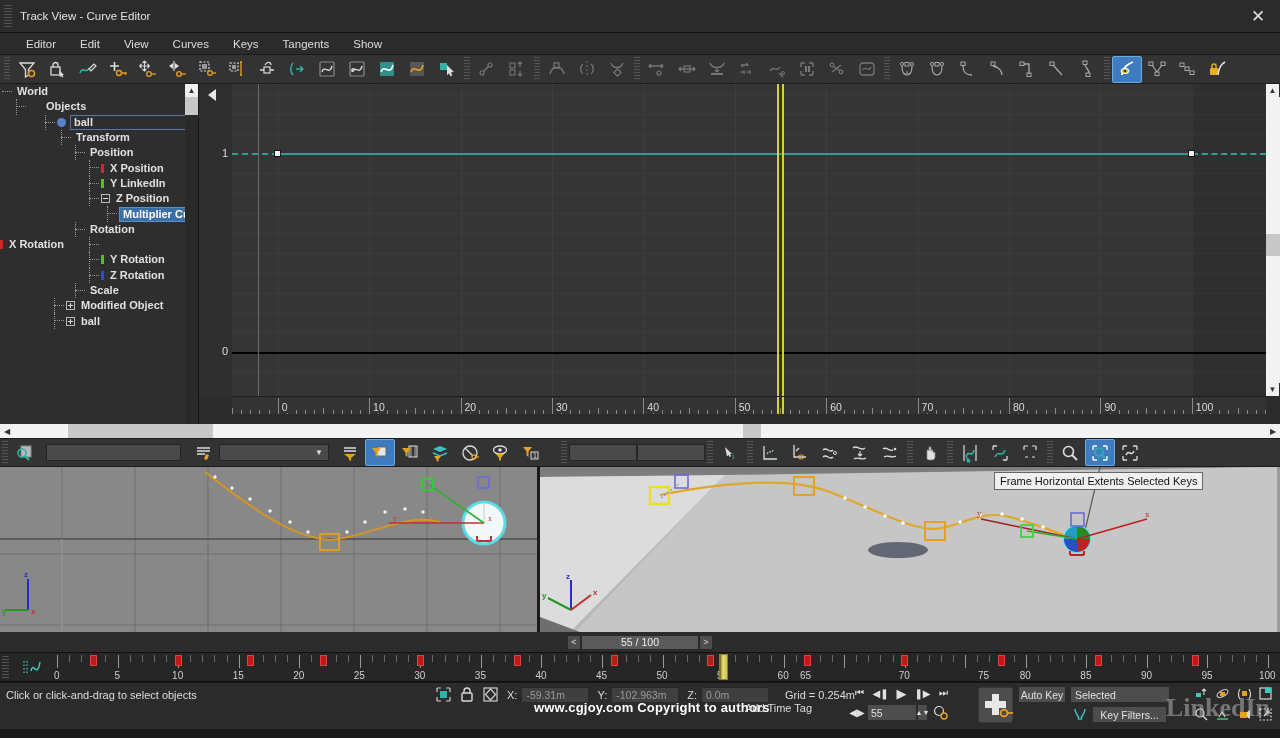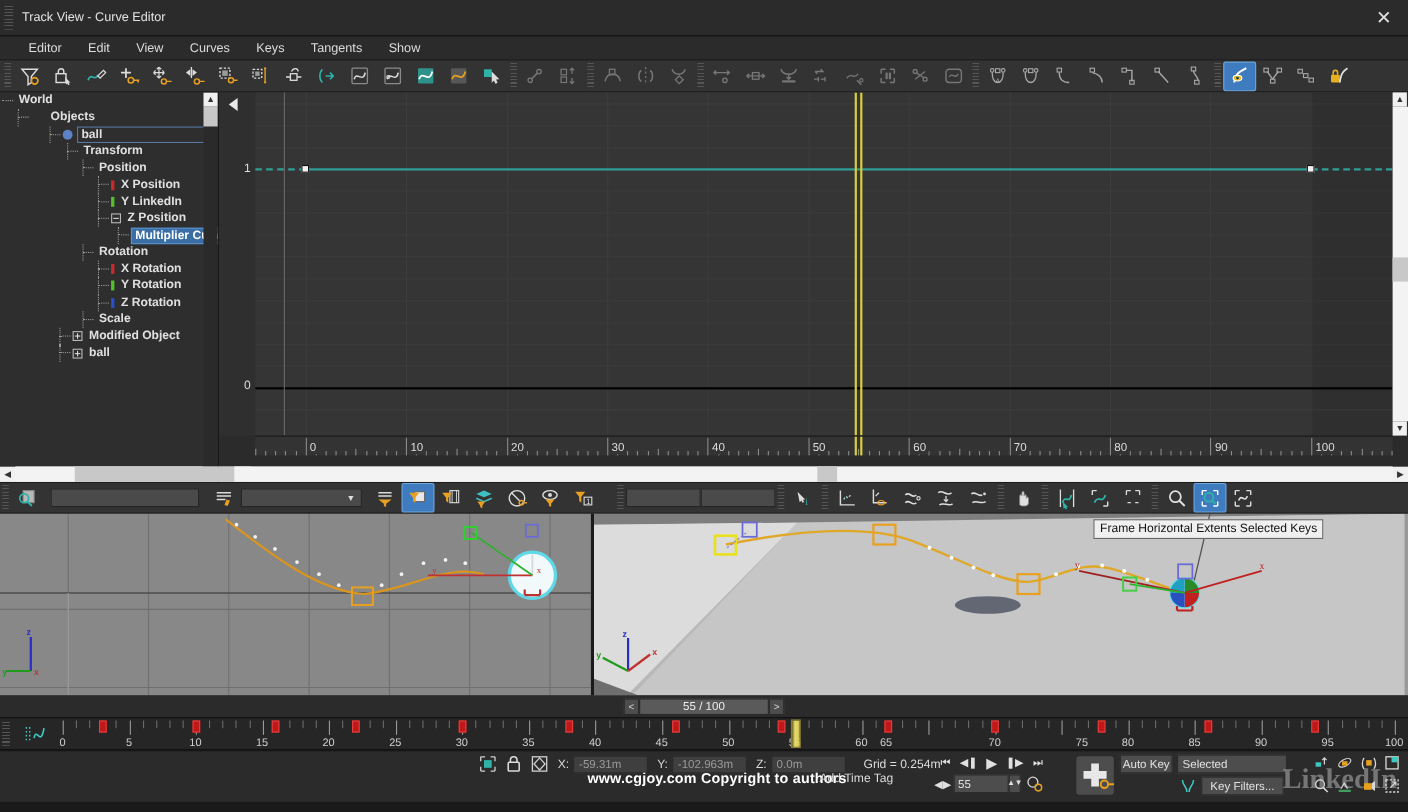--- a/index.html
+++ b/index.html
@@ -494,21 +494,21 @@
         <div class="tree-row" style="padding-left: 119px;">
           <span style="position: absolute; left: 107px; top: 7px; width: 10px; height: 1px; border-top: 1px dotted rgb(154, 154, 154);"></span>
           <span style="position: absolute; left: 107px; top: 0px; bottom: 0px; width: 1px; border-left: 1px dotted rgb(154, 154, 154);"></span>
           <span class="tree-label selected-blue">Multiplier Curve</span>
         </div>
         <div class="tree-row" style="padding-left: 87px;">
           <span style="position: absolute; left: 75px; top: 7px; width: 10px; height: 1px; border-top: 1px dotted rgb(154, 154, 154);"></span>
           <span style="position: absolute; left: 75px; top: 0px; bottom: 0px; width: 1px; border-left: 1px dotted rgb(154, 154, 154);"></span>
           <span class="tree-label">Rotation</span>
         </div>
-        <div class="tree-row" style="padding-left: 101px;">
+        <div class="tree-row" style="">
           <span style="position: absolute; left: 89px; top: 7px; width: 10px; height: 1px; border-top: 1px dotted rgb(154, 154, 154);"></span>
           <span style="position: absolute; left: 89px; top: 0px; bottom: 0px; width: 1px; border-left: 1px dotted rgb(154, 154, 154);"></span>
           <span class="axis-bar" style="background: rgb(204, 42, 42);"></span>
           <span class="tree-label">X Rotation</span>
         </div>
         <div class="tree-row" style="padding-left: 101px;">
           <span style="position: absolute; left: 89px; top: 7px; width: 10px; height: 1px; border-top: 1px dotted rgb(154, 154, 154);"></span>
           <span style="position: absolute; left: 89px; top: 0px; bottom: 0px; width: 1px; border-left: 1px dotted rgb(154, 154, 154);"></span>
           <span class="axis-bar" style="background: rgb(86, 192, 42);"></span>
           <span class="tree-label">Y Rotation</span>
@@ -1161,20 +1161,21 @@
       <div class="tkey" style="left: 901.2px;"></div>
       <div class="tkey" style="left: 998.08px;"></div>
       <div class="tkey" style="left: 1094.96px;"></div>
       <div class="tkey" style="left: 1191.84px;"></div>
     </div>
   <div id="time-cursor" style="left: 718.55px;"></div>
 </div>
 
 <div id="statusbar">
   <div id="status-texts">
+    <div class="status-line">Click or click-and-drag to select objects</div>
   </div>
 
   <div style="position:absolute;left:435px;top:3px;display:flex;align-items:center;">
     <span>
       <svg width="17" height="17" viewBox="0 0 17 17">
           <path d="M2 2h4M2 2v4M15 2h-4M15 2v4M2 15h4M2 15v-4M15 15h-4M15 15v-4" stroke="#cfcfcf" stroke-width="1.2" fill="none"></path>
           <rect x="5" y="5" width="7" height="7" fill="#2fb3a8"></rect>
         </svg>
     </span>
     <span style="margin-left:8px;">

